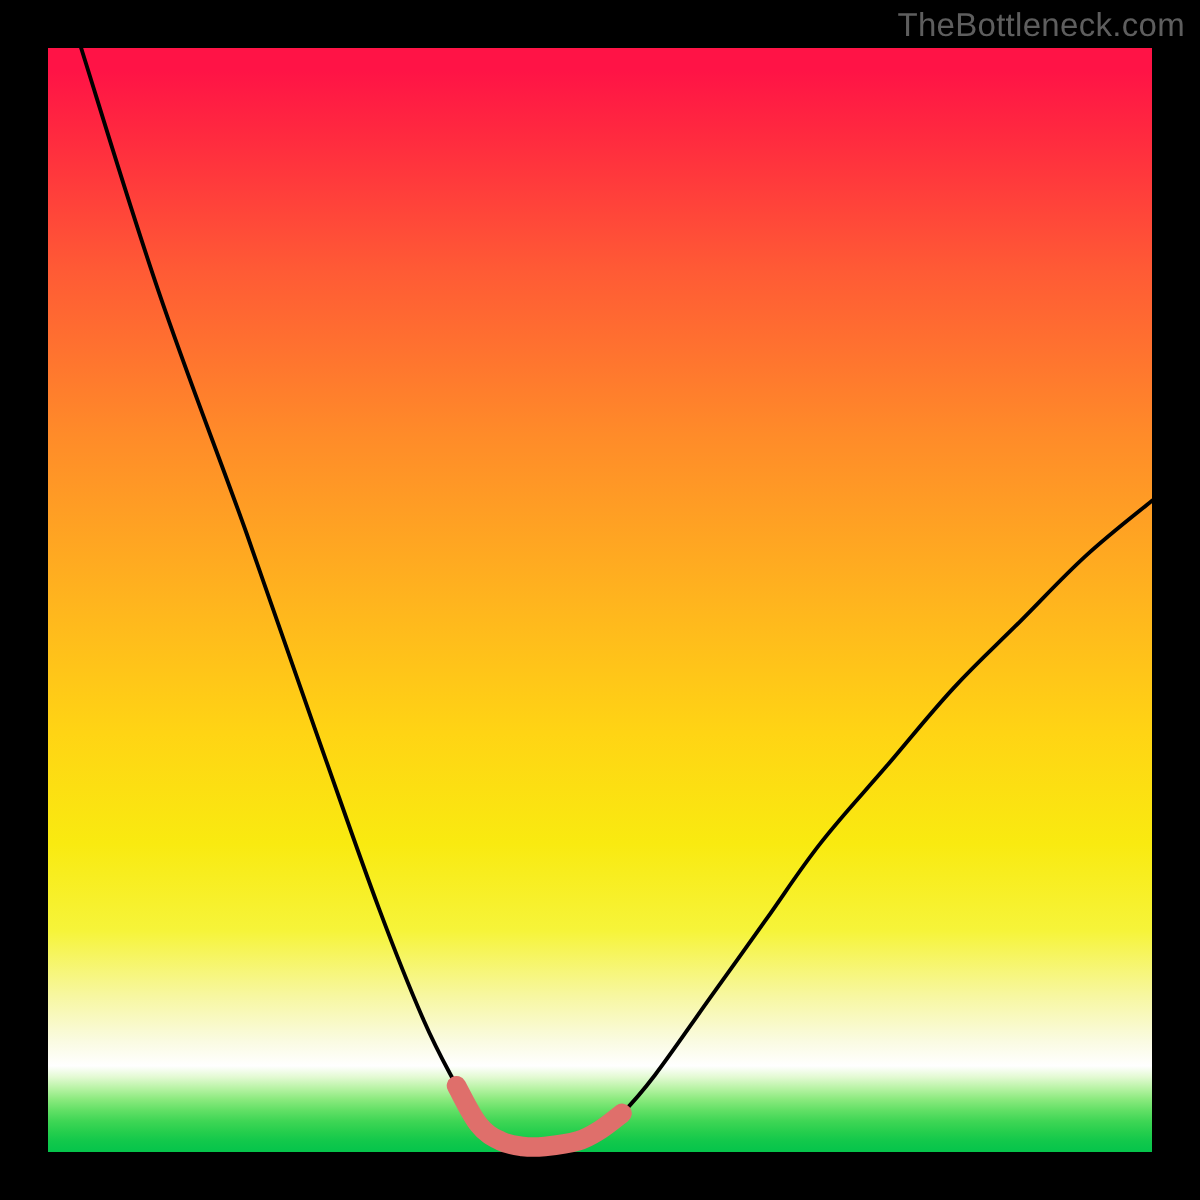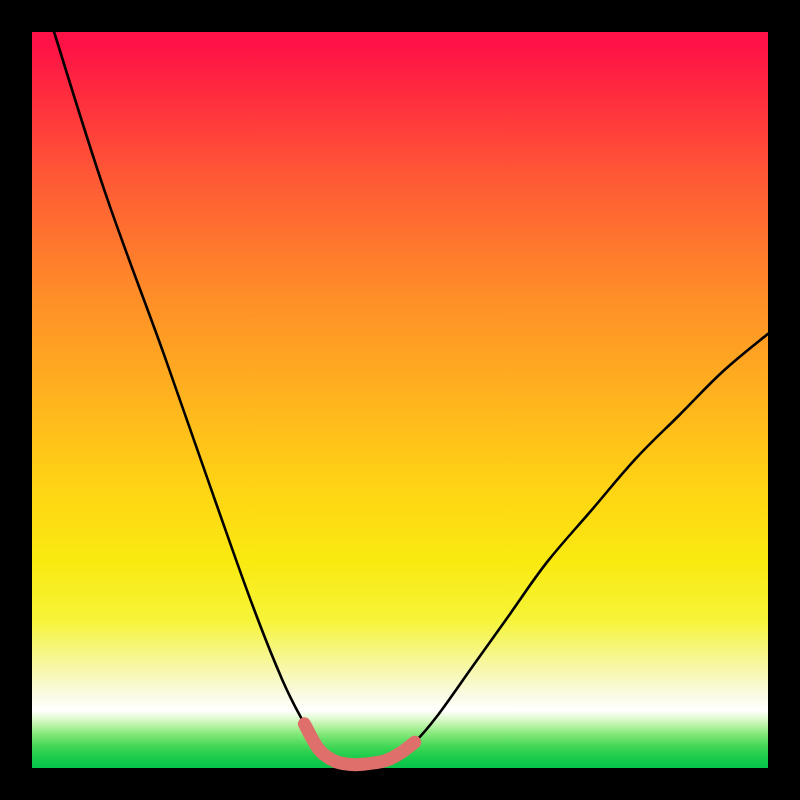--- a/index.html
+++ b/index.html
@@ -70,20 +70,21 @@
     top: 0;
     width: 100%;
     height: 100%;
     overflow: visible;
   }
 </style>
 </head>
 <body>
 
 <div class="outer">
+  <div class="watermark">TheBottleneck.com</div>
 
   <div class="plot-area">
     <div class="gradient"></div>
 
     <svg class="curve" viewBox="0 0 736 736" preserveAspectRatio="none">
       <path d="M 22.08 0 C 31.525333333333336 29.68533333333333 53.360000000000014 102.5493333333333 73.60000000000001 161.91999999999996 C 93.84 221.29066666666662 112.24 267.16799999999995 132.48 323.84 C 152.72 380.512 167.808 425.16266666666667 184 471.04 C 200.192 516.9173333333333 208.65599999999998 541.696 220.79999999999998 574.08 C 232.944 606.464 240.79466666666667 626.0906666666667 250.24 647.6800000000001 C 259.68533333333335 669.2693333333334 265.5733333333333 679.0213333333334 272.32 691.84 C 279.06666666666666 704.6586666666667 281.6426666666667 710.8533333333334 287.04 717.6 C 292.43733333333336 724.3466666666667 296.36266666666666 725.9413333333333 301.76 728.64 C 307.1573333333333 731.3386666666667 311.0826666666667 731.6453333333334 316.48 732.32 C 321.87733333333335 732.9946666666667 324.4533333333333 732.9946666666667 331.2 732.32 C 337.94666666666666 731.6453333333334 346.5333333333333 730.664 353.28 728.64 C 360.02666666666664 726.616 362.60266666666666 724.6533333333333 368 721.28 C 373.39733333333334 717.9066666666666 375.97333333333336 716.9866666666667 382.72 710.24 C 389.4666666666667 703.4933333333333 394.00533333333334 698.648 404.8 684.48 C 415.5946666666667 670.312 428.1066666666666 651.8506666666667 441.59999999999997 632.96 C 455.0933333333333 614.0693333333334 464.9066666666667 600.3306666666667 478.40000000000003 581.44 C 491.8933333333334 562.5493333333334 500.35733333333326 548.8106666666666 515.1999999999999 529.92 C 530.0426666666666 511.0293333333333 543.168 497.2906666666667 559.36 478.40000000000003 C 575.552 459.50933333333336 587.328 444.42133333333334 603.52 426.88 C 619.712 409.33866666666665 631.4879999999999 398.91200000000003 647.68 382.72 C 663.872 366.528 675.6479999999999 353.4026666666666 691.8399999999999 338.55999999999995 C 708.0319999999999 323.7173333333333 727.904 308.5066666666667 736 301.76000000000005" fill="none" stroke="#000" stroke-width="2.6" stroke-linecap="round" stroke-linejoin="round"></path>
       <path d="M 272.32 691.84 C 275.01866666666666 696.5626666666667 281.6426666666667 710.8533333333334 287.04 717.6 C 292.43733333333336 724.3466666666667 296.36266666666666 725.9413333333333 301.76 728.64 C 307.1573333333333 731.3386666666667 311.0826666666667 731.6453333333334 316.48 732.32 C 321.87733333333335 732.9946666666667 324.4533333333333 732.9946666666667 331.2 732.32 C 337.94666666666666 731.6453333333334 346.5333333333333 730.664 353.28 728.64 C 360.02666666666664 726.616 362.60266666666666 724.6533333333333 368 721.28 C 373.39733333333334 717.9066666666666 380.02133333333336 712.264 382.72 710.24" fill="none" stroke="#df6f6b" stroke-width="13" stroke-linecap="round" stroke-linejoin="round"></path>
     </svg>
   </div>
 </div>

